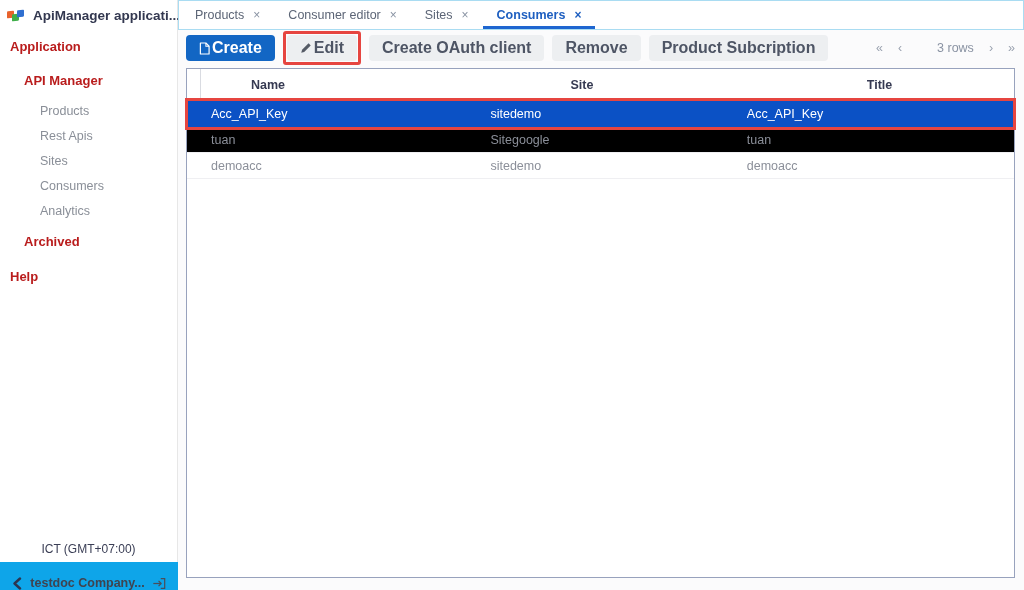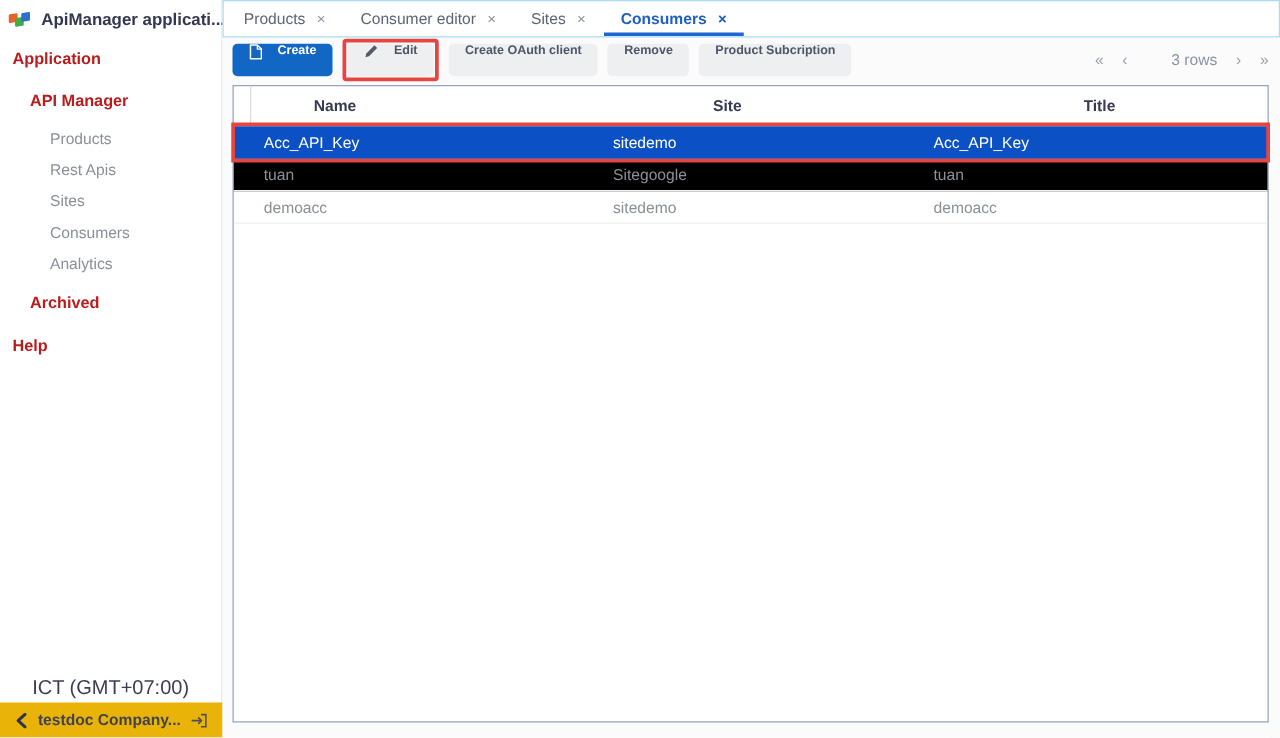--- a/index.html
+++ b/index.html
@@ -11,35 +11,35 @@
   .sidebar { position:absolute; left:0; top:0; width:178px; height:590px; background:#fff; border-right:1px solid #e7e7e7; }
   .sb-header { position:absolute; top:0; left:0; width:100%; height:30px; display:flex; align-items:center; gap:7px; padding-left:7px; }
   .logo { position:relative; width:19px; height:15px; flex:0 0 auto; }
   .logo span { position:absolute; width:7px; height:7px; border-radius:1px; }
   .logo .sq1 { left:0;  top:3px; background:#e8622c; transform:skewY(-8deg); }
   .logo .sq2 { left:5px; top:6px; background:#3fae49; transform:skewY(-8deg); }
   .logo .sq3 { left:10px; top:2px; background:#2f6fd0; transform:skewY(-8deg); }
   .sb-title { font-size:13.5px; font-weight:700; color:#333850; white-space:nowrap; }
   .sb-label { position:absolute; font-size:13px; font-weight:700; color:#b91c1c; }
   .sb-sub   { position:absolute; font-size:12.5px; color:#8a8f98; cursor:default; }
-  .sb-tz { position:absolute; top:542px; width:100%; text-align:center; font-size:16px; color:#3a3e55; }
-  .sb-bottom { position:absolute; bottom:0; left:0; width:178px; height:28px; background:#eab308; display:flex; align-items:center; padding:0 12px; }
+  .sb-tz { position:absolute; top:542px; width:100%; text-align:center; font-size:12px; color:#3a3e55; }
+  .sb-bottom { position:absolute; bottom:0; left:0; width:178px; height:28px; background:#0ea5e9; display:flex; align-items:flex-end; padding:0 12px; }
   .sb-company { flex:1; text-align:center; font-size:12.5px; font-weight:600; color:#3f4450; white-space:nowrap; overflow:hidden; }
 
   
   .main { position:absolute; left:178px; top:0; right:0; height:590px; background:#fbfbfc; }
 
   .tabbar { position:absolute; top:0; left:0; right:0; height:30px; background:#fff; border:1px solid #a9dcf2; display:flex; align-items:stretch; padding-left:2px; }
   .tab { display:flex; align-items:center; gap:9px; padding:0 14px; font-size:12.5px; color:#5c6576; cursor:pointer; }
   .tab .tab-x { font-size:12px; color:#8892a2; }
   .tab.active { color:#1e5fc0; font-weight:700; box-shadow: inset 0 -3px 0 #1e66d0; }
   .tab.active .tab-x { color:#1e5fc0; font-weight:700; }
 
   .toolbar { position:absolute; top:33px; left:8px; right:9px; height:30px; display:flex; align-items:center; gap:8px; }
-  .btn { height:26px; display:inline-flex; align-items:flex-start; gap:12px; padding:0 13px; border:none; border-radius:4px; font-family:inherit; font-size:10px; font-weight:600; cursor:pointer; white-space:nowrap; }
+  .btn { height:26px; display:inline-flex; align-items:center; gap:2px; padding:0 13px; border:none; border-radius:4px; font-family:inherit; font-size:16px; font-weight:600; cursor:pointer; white-space:nowrap; }
   .btn-primary { background:#1266c4; color:#fff; }
   .btn-gray { background:#edeff1; color:#4e5565; }
   .edit-annot { border:3px solid #e64540; border-radius:3px; padding:1px; background:transparent; display:inline-flex; }
   .icon-svg { display:block; }
 
   .pagination { margin-left:auto; display:flex; align-items:center; gap:15px; color:#98a0ae; font-size:12.5px; }
   .pg-item { cursor:default; }
   .pg-rows { color:#8a93a3;margin-left:20px; }
 
   

